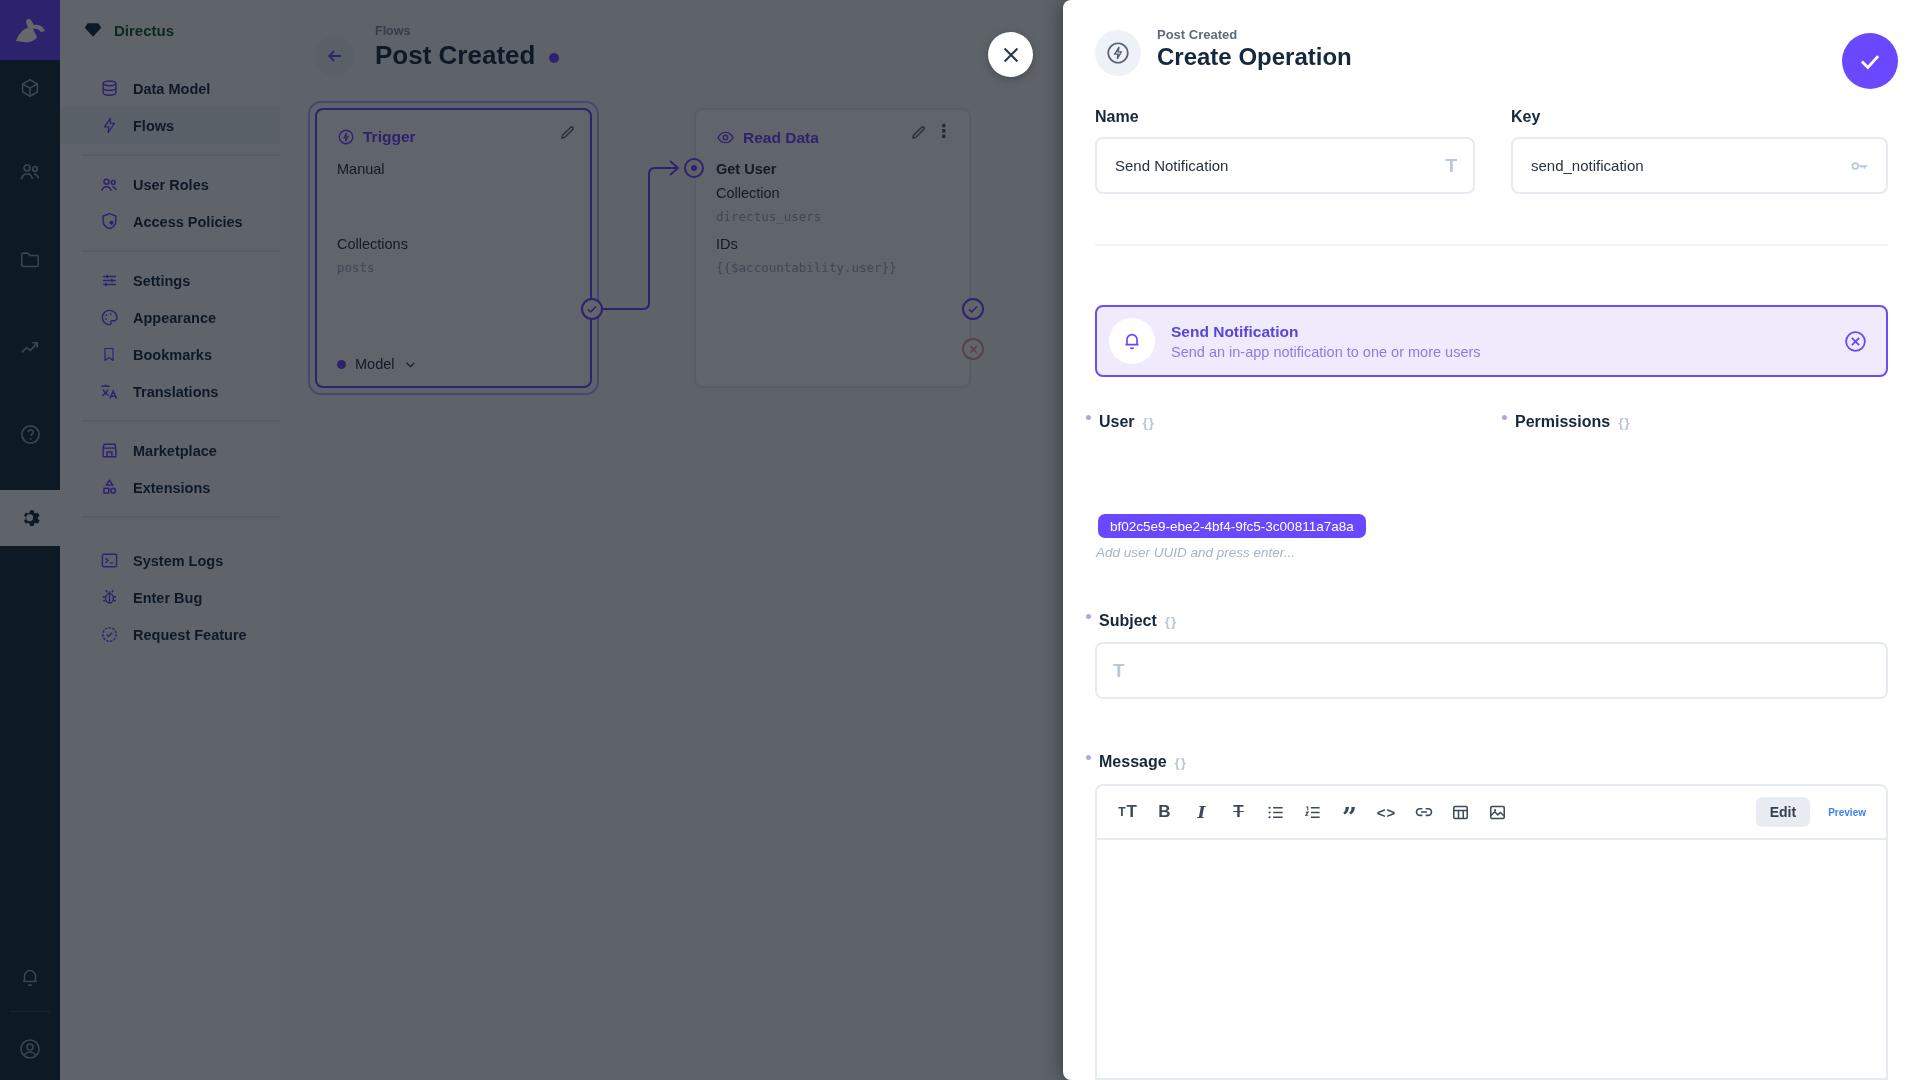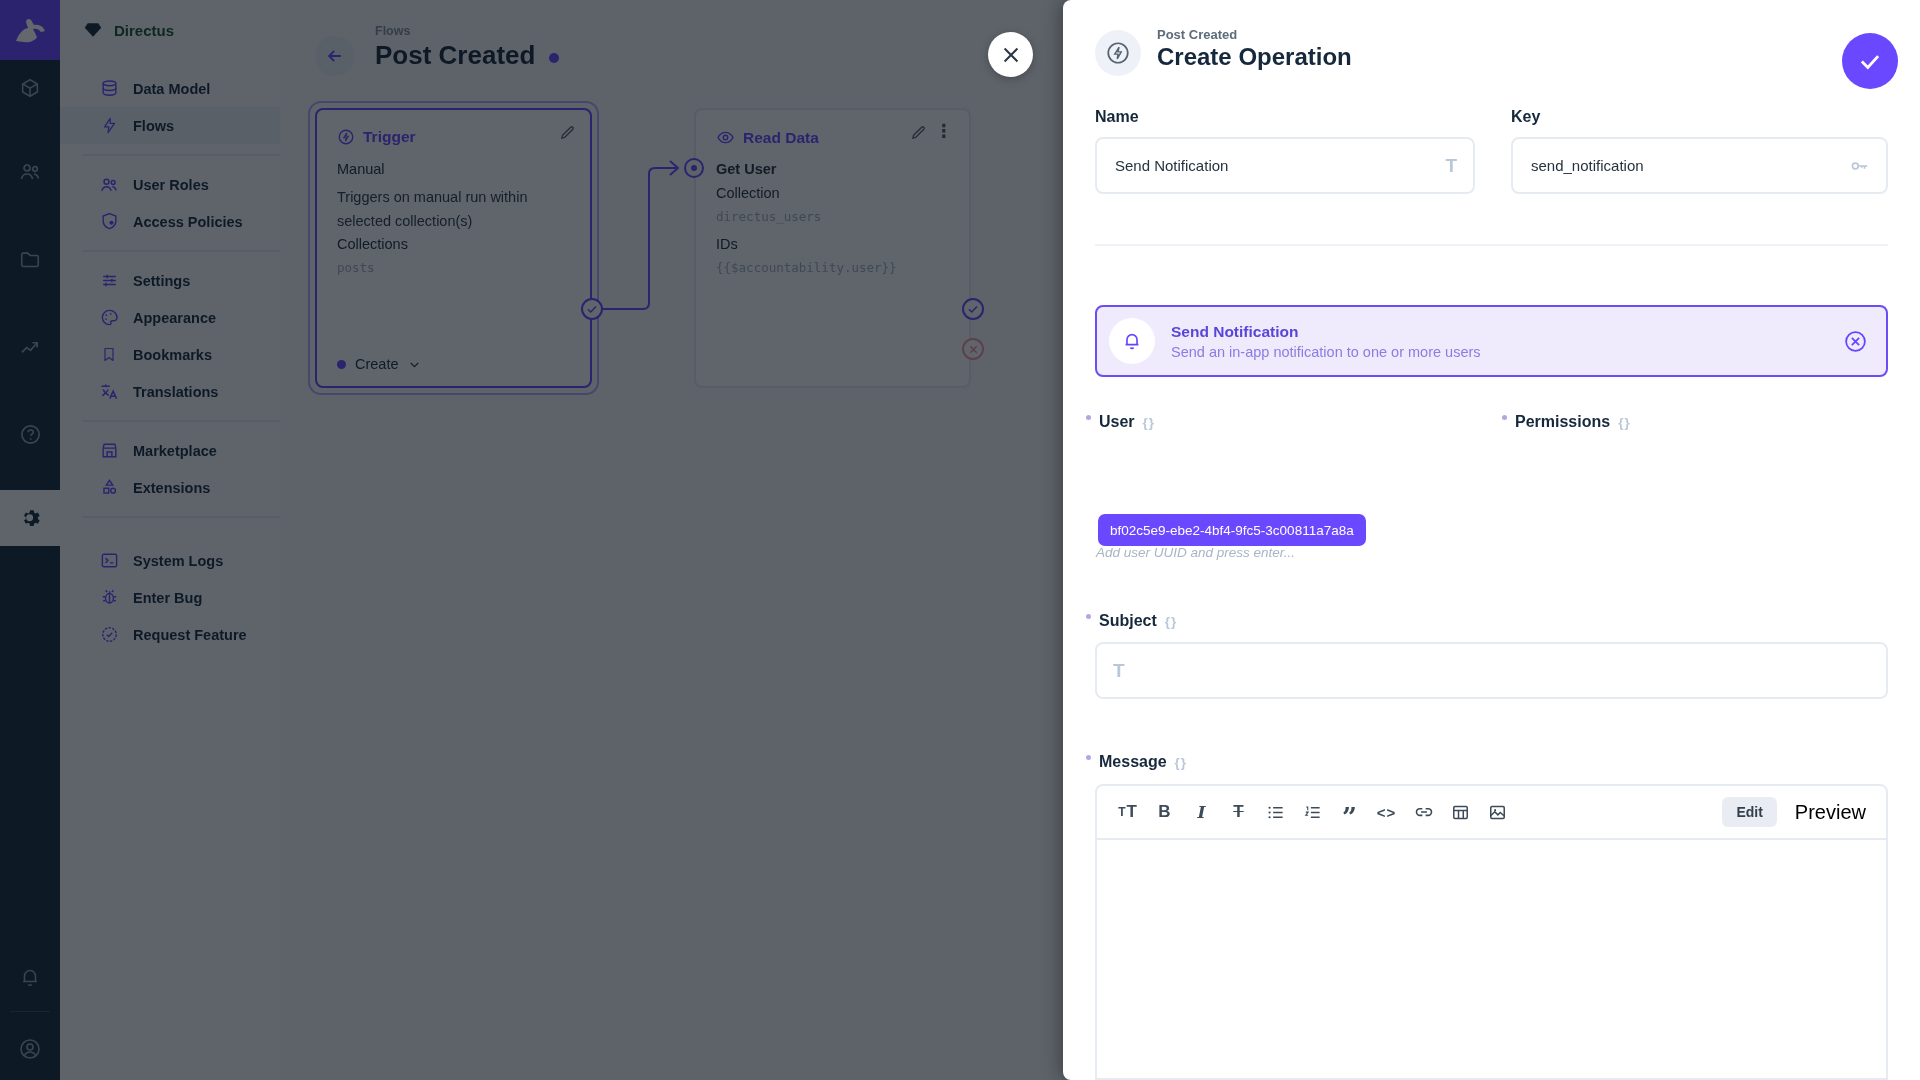--- a/index.html
+++ b/index.html
@@ -87,40 +87,40 @@
 
   .banner{left:32px;top:305px;width:793px;height:72px;box-sizing:border-box;border:2px solid #6b4cf5;
     border-radius:8px;background:#efebfd;display:flex;align-items:center;padding:0 18px 0 12px;gap:16px;}
   .banner-bell{width:46px;height:46px;border-radius:50%;background:#ffffff;display:flex;
     align-items:center;justify-content:center;color:#6644ff;flex:0 0 46px;}
   .banner-txt{flex:1;}
   .banner-title{font-size:15.5px;font-weight:bold;color:#5946d8;}
   .banner-sub{font-size:14.5px;color:#8a7ce0;margin-top:3px;}
   .banner-close{color:#6644ff;}
 
-  .chip{left:35px;top:514px;background:#6a48ff;color:#fff;border-radius:7px;height:32px;
+  .chip{left:35px;top:514px;background:#6a48ff;color:#fff;border-radius:7px;height:24px;
     display:inline-flex;align-items:center;padding:0 12px;font-size:13.5px;justify-content:center;}
   .hint{left:33px;top:545px;font-size:13.5px;font-style:italic;color:#a7b5c6;}
 
   .select-chevron{color:#7c8a9a;}
 
   .editor{left:32px;top:784px;width:793px;height:296px;box-sizing:border-box;
     border:2px solid #e6ebf2;border-radius:8px 8px 0 0;background:#fff;}
   .toolbar{display:flex;align-items:center;height:52px;border-bottom:2px solid #e6ebf2;padding:0 10px 0 12px;}
   .tb-btn{width:37px;height:36px;display:flex;align-items:center;justify-content:center;
     color:#3d4a57;font-size:17px;font-weight:bold;}
   .tb-btn .small-t{font-size:12px;margin-right:1px;}
   .tb-btn .italic-i{font-family:"DejaVu Serif","Liberation Serif",serif;font-style:italic;}
   .tb-btn .strike-t{text-decoration:line-through;}
   .tb-btn .quote-g{font-family:"DejaVu Serif","Liberation Serif",serif;font-size:26px;line-height:10px;margin-top:10px;}
   .tb-btn .code-g{font-size:15px;letter-spacing:1px;}
   .tb-spacer{flex:1;}
   .tb-edit{background:#e9edf3;border-radius:6px;height:30px;padding:0 14px;display:flex;align-items:center;
     font-size:14px;font-weight:600;color:#333f4d;margin-right:8px;}
-  .tb-preview{height:30px;padding:0 10px;display:flex;align-items:center;font-size:20px;font-weight:400;color:#000000;}
+  .tb-preview{height:30px;padding:0 10px;display:flex;align-items:center;font-size:10px;font-weight:700;color:#3b82f6;}
   .editor-content{padding:24px 22px;font-size:15px;color:#27323f;}
 </style>
 </head>
 <body>
 
 <div class="app">
 
   <div class="abs module-bar">
     <div class="abs logo-tile">
       <svg width="34" height="30" viewBox="0 0 34 30">
@@ -338,26 +338,25 @@
             <path d="M13 6.5L9 13h3l-.7 4.5L15 11h-3z" stroke-width="1.4"></path>
           </svg>
         <span>Trigger</span>
       </div>
       <div class="panel-edit" style="right:14px">
         <svg width="17" height="17" viewBox="0 0 24 24" fill="none" stroke="currentColor" stroke-width="1.8">
             <path d="M4 20l1-4L16.5 4.5a2 2 0 012.9 0l.1.1a2 2 0 010 2.9L8 19z"></path>
           </svg>
       </div>
       <div class="p-line" style="top:51px">Manual</div>
-      <div class="p-desc" style="top:75px">Triggers on manual run within selected collection(s)</div>
       <div class="p-line" style="top:126px">Collections</div>
       <div class="p-mono" style="top:150px">posts</div>
       <div class="active-row">
         <span class="active-dot"></span>
-        <span>Create</span>
+        <span>Model</span>
         <svg width="13" height="13" viewBox="0 0 24 24" fill="none" stroke="#22303f" stroke-width="2.4">
             <path d="M5 9l7 7 7-7"></path>
           </svg>
       </div>
     </div>
 
     <svg class="abs" style="left:0;top:0;width:1640px;height:1080px;pointer-events:none">
       <path d="M 323 309 H 363 Q 369 309 369 303 V 174 Q 369 168 375 168 H 396" fill="none" stroke="#6644ff" stroke-width="2"></path>
       <path d="M 390 161 L 398 168 L 390 175" fill="none" stroke="#6644ff" stroke-width="2"></path>
     </svg>

